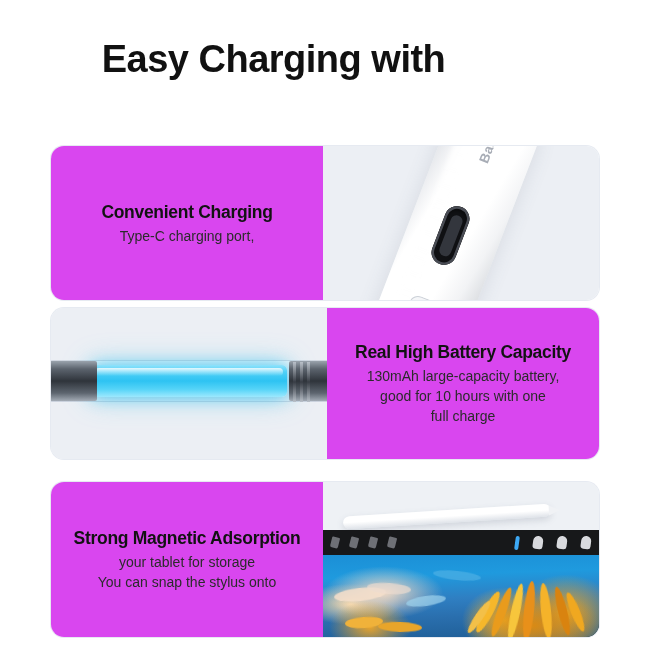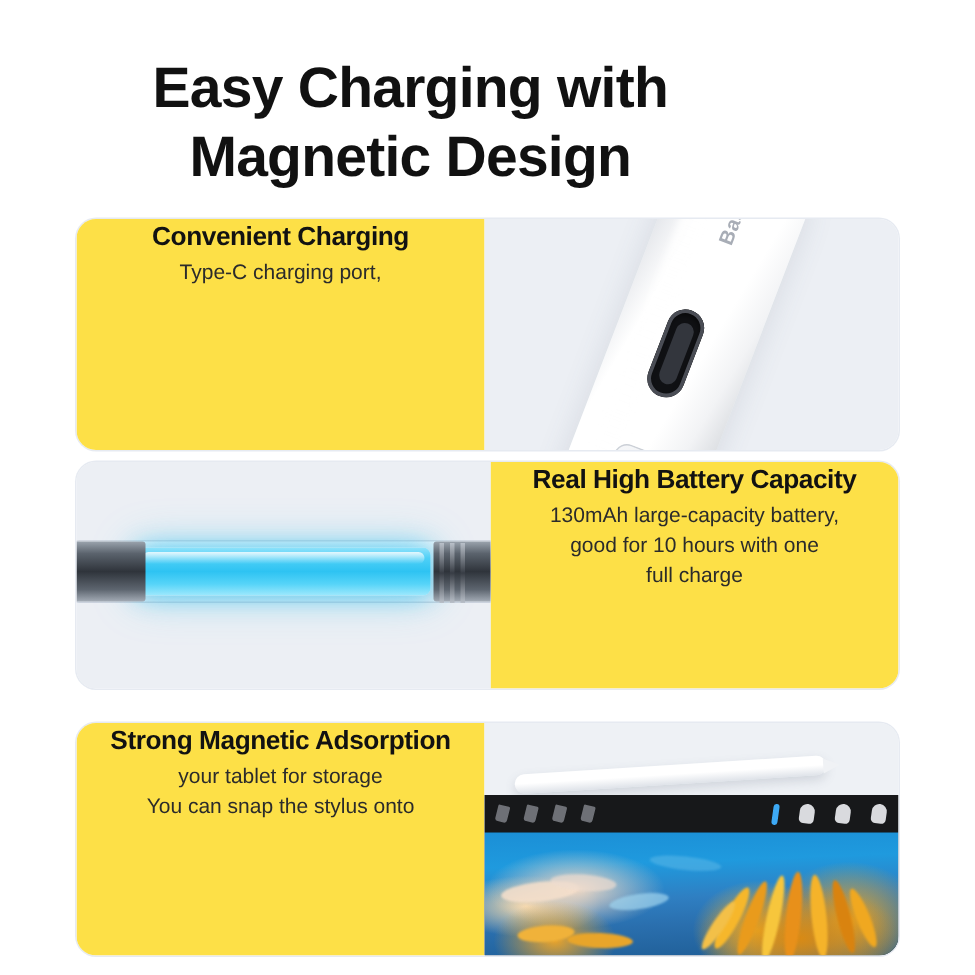--- a/index.html
+++ b/index.html
@@ -45,23 +45,24 @@
     background: #ffffff;
     box-shadow: 0 0 0 1px rgba(226,230,238,0.85);
   }
   #card-1 { top: 146px; height: 154px; }
   #card-2 { top: 308px; height: 151px; }
   #card-3 { top: 482px; height: 155px; }
 
   .pane-text {
     width: 272px;
     flex: 0 0 272px;
-    background: #fde047;
+    background: #d946ef;
     display: flex;
     flex-direction: column;
+    justify-content: center;
     align-items: center;
     padding: 0 12px;
   }
   .pane-img {
     flex: 1 1 auto;
     background: #eceff4;
     position: relative;
     overflow: hidden;
   }
   .card.reverse { flex-direction: row-reverse; }
@@ -275,21 +276,20 @@
     filter: blur(0.6px);
   }
 </style>
 </head>
 <body>
 
 <div class="page">
 
   <h1 class="headline">
     <span>Easy Charging with</span>
-    <span class="l2">Magnetic Design</span>
   </h1>
 
   <div class="card" id="card-1">
     <div class="pane-text">
       <div class="c-title">Convenient Charging</div>
       <div class="c-desc">Type-C charging port,</div>
     </div>
     <div class="pane-img">
       <div class="stylus-scene">
         <div class="stylus-body">

